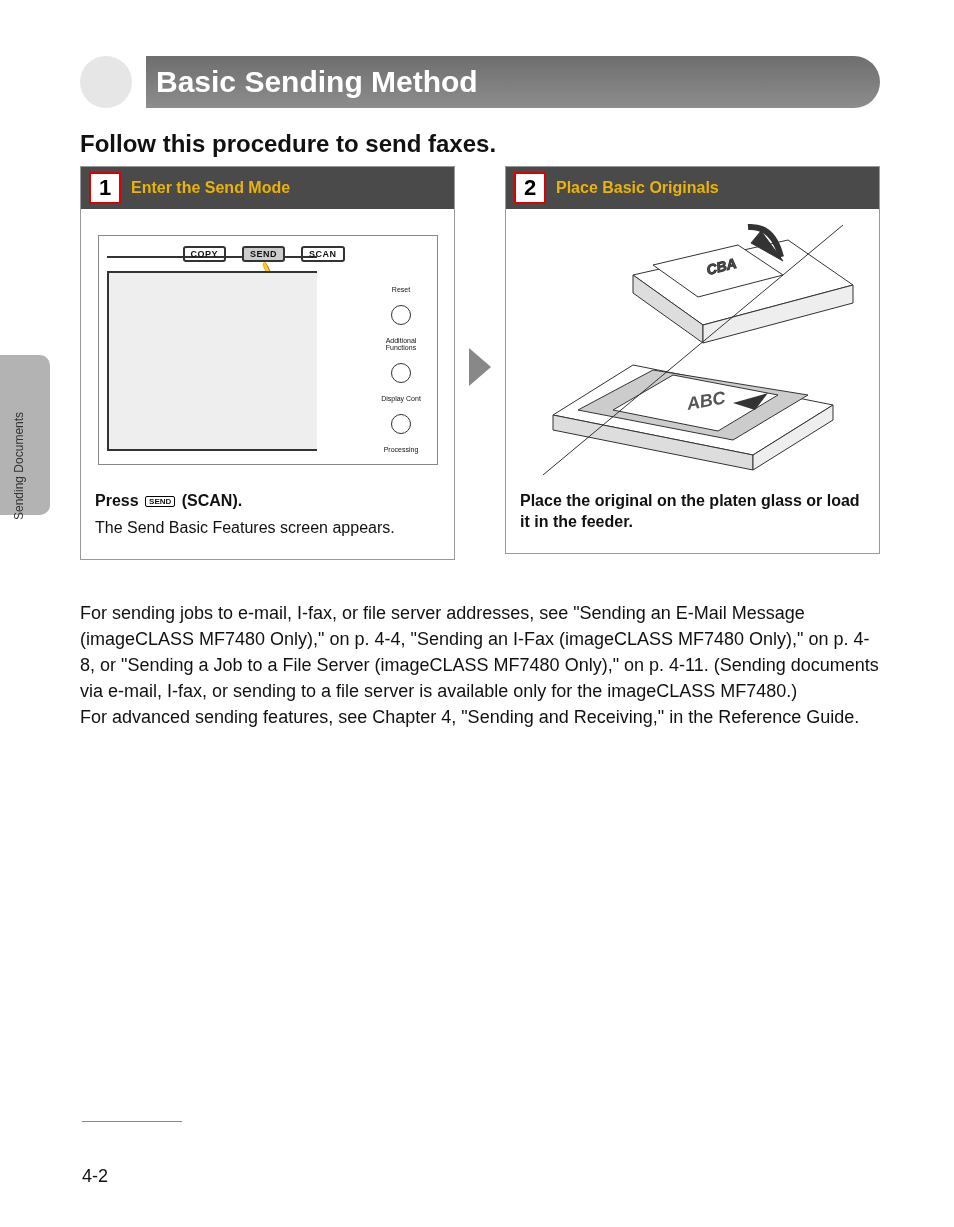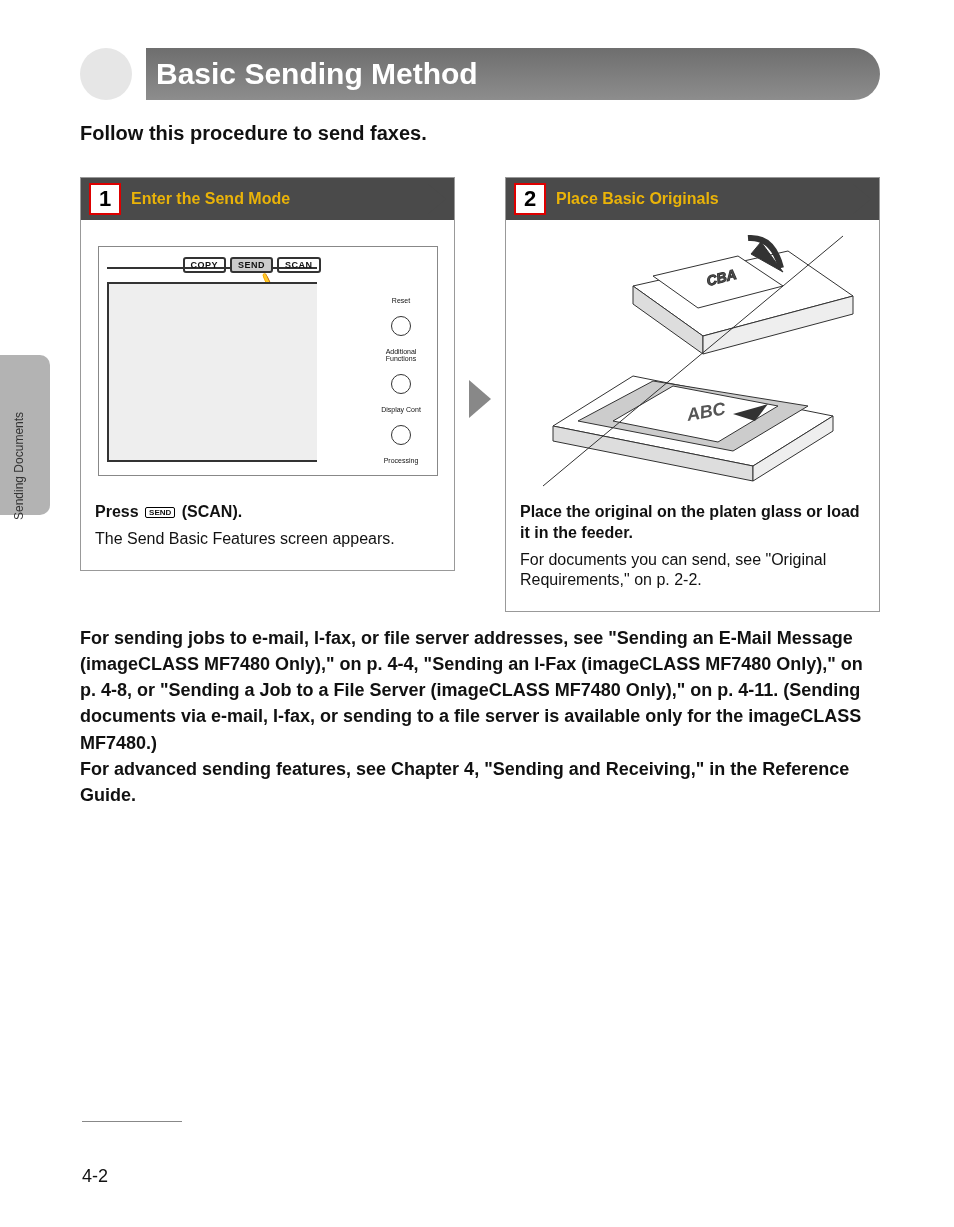--- a/index.html
+++ b/index.html
@@ -26,21 +26,21 @@
     top: 520px;
     transform-origin: left top;
     transform: rotate(-90deg);
     font-size: 12px;
     color: #333;
     white-space: nowrap;
   }
   .page {
     position: absolute;
     left: 80px;
-    top: 48px;
+    top: 56px;
     width: 800px;
   }
   .title-bar {
     display: flex;
     align-items: center;
     margin-bottom: 22px;
   }
   .title-dot {
     width: 52px;
     height: 52px;
@@ -56,23 +56,23 @@
     display: flex;
     align-items: center;
     padding-left: 10px;
   }
   .title-pill span {
     color: #fff;
     font-size: 30px;
     font-weight: bold;
   }
   .intro {
-    font-size: 20px;
-    font-weight: bold;
-    margin-bottom: 32px;
+    font-size: 24px;
+    font-weight: bold;
+    margin-bottom: 8px;
   }
   .steps {
     display: flex;
     gap: 14px;
     align-items: flex-start;
   }
   .step {
     width: 380px;
     border: 1px solid #999;
     display: flex;
@@ -120,21 +120,21 @@
   }
   .panel1 {
     width: 340px;
     height: 230px;
     border: 1px solid #888;
     position: relative;
     background: #fff;
   }
   .panel1 .btnrow {
     display: flex;
-    gap: 4px;
+    gap: 16px;
     position: absolute;
     left: 84px;
     top: 10px;
   }
   .panel1 .btn {
     border: 2px solid #333;
     border-radius: 3px;
     padding: 1px 6px;
     font-size: 9px;
     font-weight: bold;
@@ -180,23 +180,23 @@
     font-weight: bold;
     line-height: 1.3;
   }
   .step-note {
     font-size: 16px;
     margin-top: 6px;
     line-height: 1.3;
   }
   .sendlabel { font-size: 8px; border: 1px solid #000; padding: 0 3px; border-radius: 2px; margin: 0 2px; vertical-align: middle;}
   .bottom-text {
-    margin-top: 13px;
+    margin-top: 40px;
     font-size: 18px;
-    font-weight: bold;
+    font-weight: normal;
     line-height: 1.45;
   }
   .footer {
     position: absolute;
     left: 82px;
     bottom: 40px;
   }
   .footer-line {
     width: 100px;
     border-top: 1px solid #888;
@@ -302,21 +302,20 @@
               <text x="185" y="60" font-size="14" font-style="italic" font-weight="bold" fill="#555" transform="rotate(-14 185 60)">CBA</text>
 
               <polygon points="228,28 260,46 238,16" fill="#333"></polygon>
               <path d="M225,12 Q250,10 258,42" fill="none" stroke="#333" stroke-width="6"></path>
             </g>
 
             <line x1="20" y1="260" x2="320" y2="10" stroke="#333" stroke-width="1"></line>
           </svg>
         </div>
         <div class="step-instruction">Place the original on the platen glass or load it in the feeder.</div>
-        <div class="step-note">For documents you can send, see "Original Requirements," on p. 2-2.</div>
       </div>
     </div>
 
   </div>
 
   <div class="bottom-text" style="white-space:pre-line">For sending jobs to e-mail, I-fax, or file server addresses, see "Sending an E-Mail Message (imageCLASS MF7480 Only)," on p. 4-4, "Sending an I-Fax (imageCLASS MF7480 Only)," on p. 4-8, or "Sending a Job to a File Server (imageCLASS MF7480 Only)," on p. 4-11. (Sending documents via e-mail, I-fax, or sending to a file server is available only for the imageCLASS MF7480.)
 For advanced sending features, see Chapter 4, "Sending and Receiving," in the Reference Guide.</div>
 
 </div>
 

